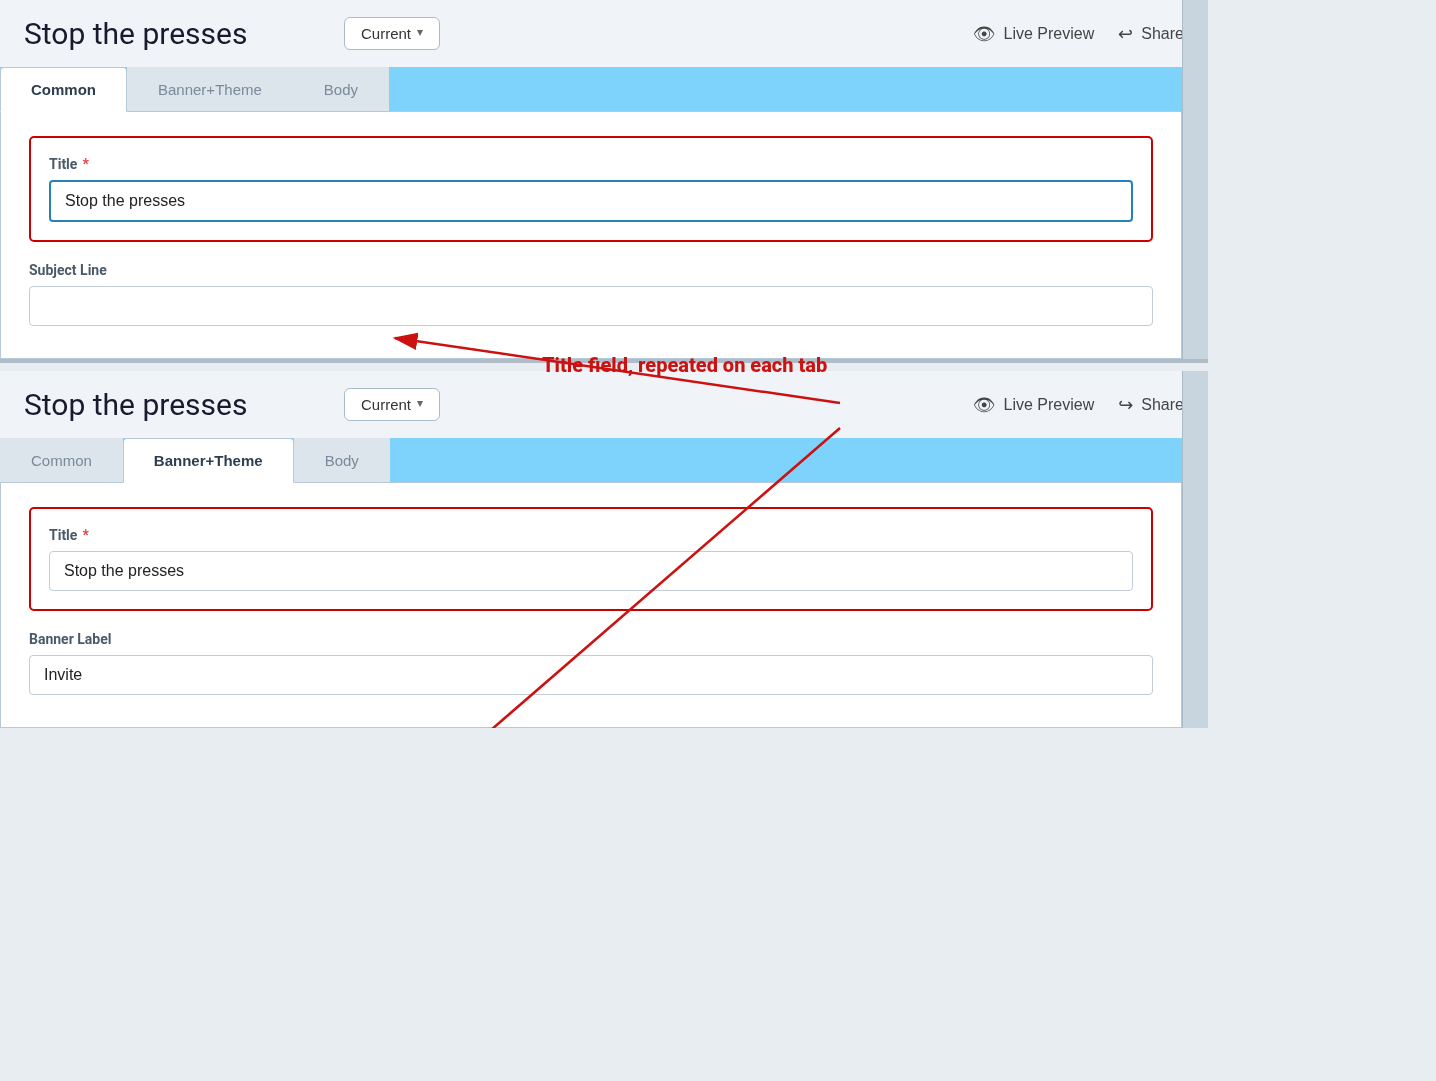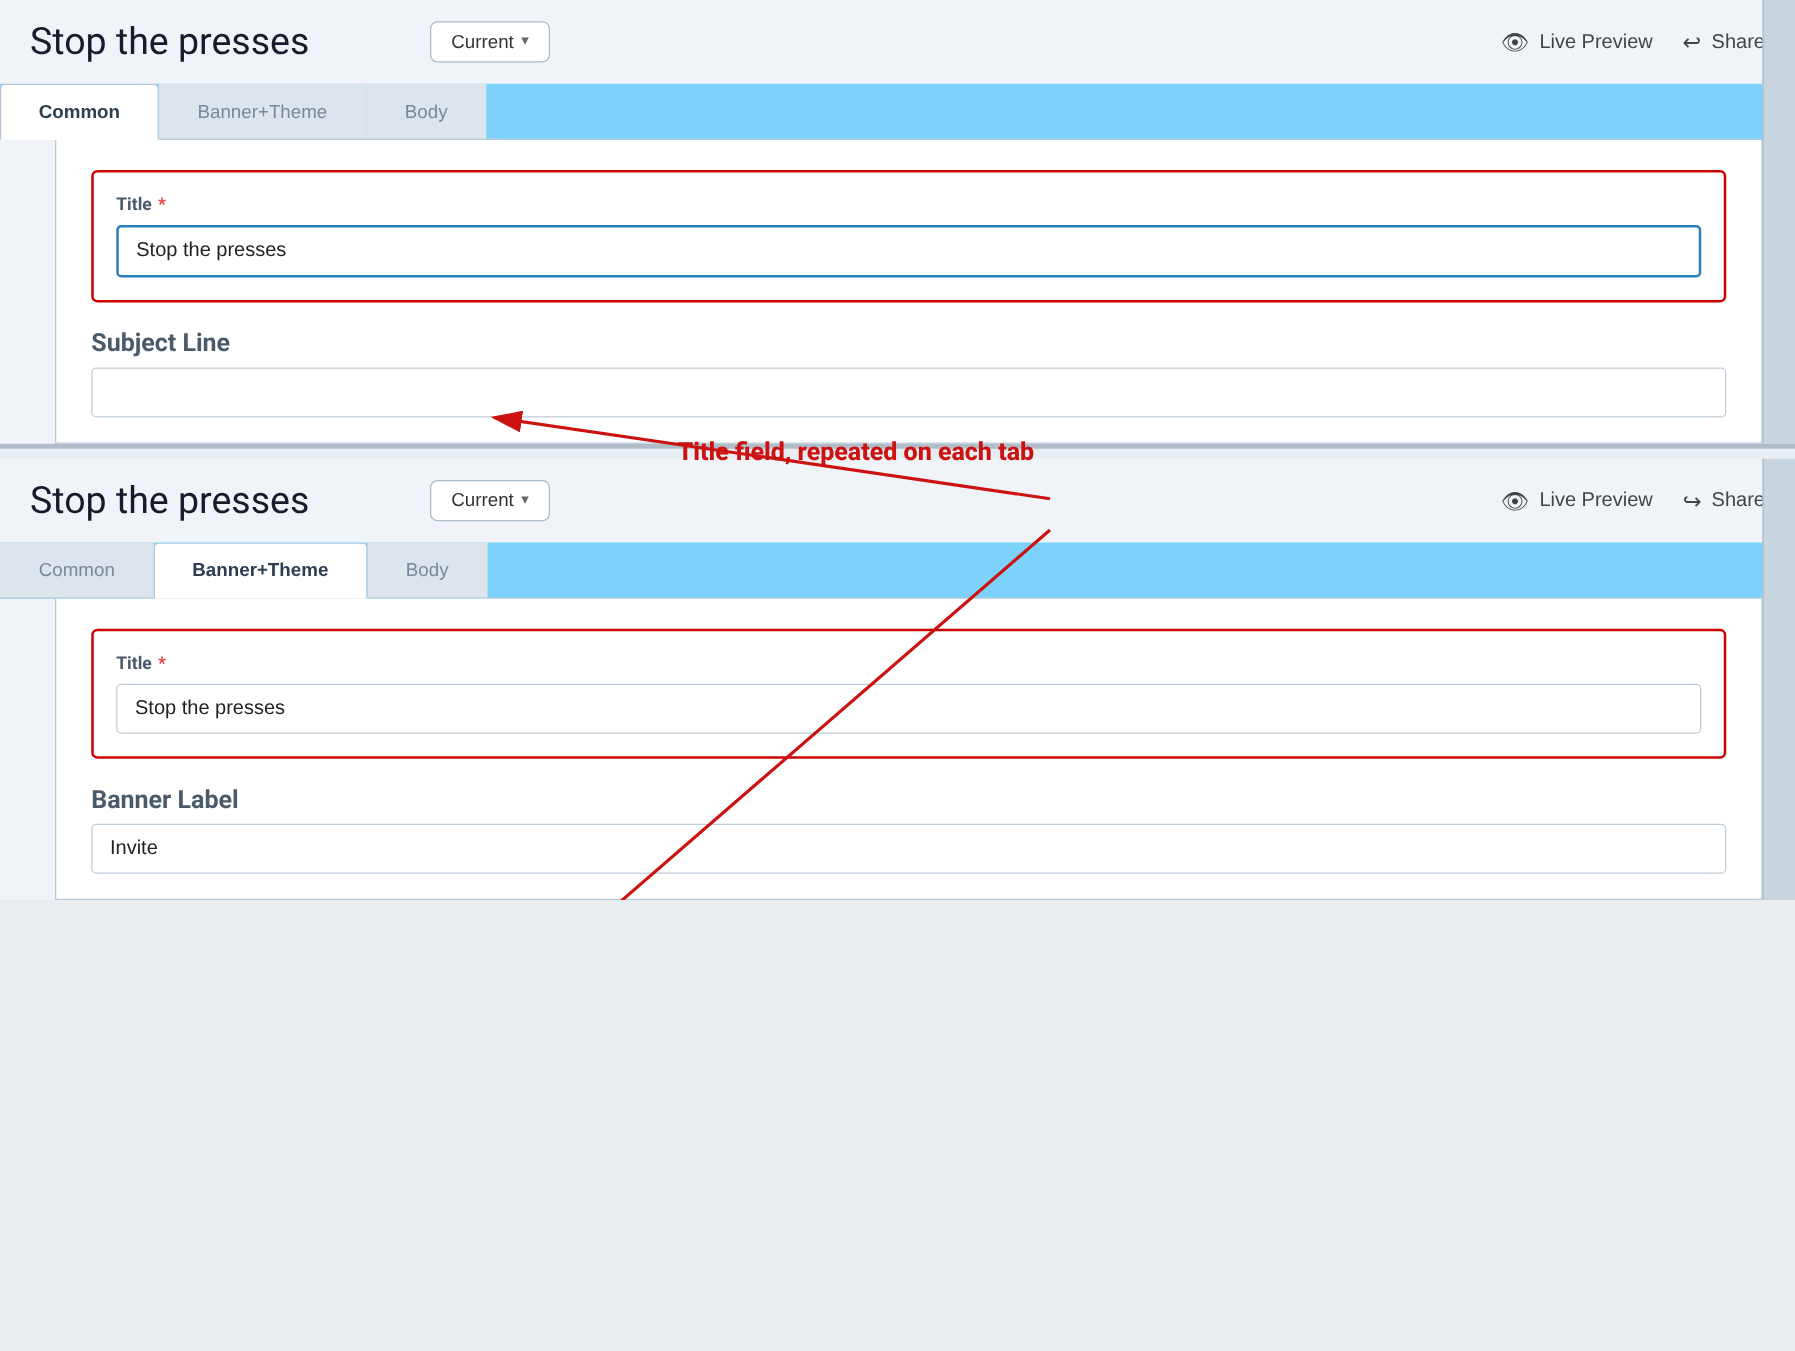--- a/index.html
+++ b/index.html
@@ -77,25 +77,24 @@
       font-weight: 700;
       border: 1px solid #b8c8d8;
       border-bottom: 1px solid white;
       border-radius: 4px 4px 0 0;
       margin-bottom: -1px;
       z-index: 2;
     }
 
     .form-content {
       background: white;
-      padding: 24px 28px 20px;
+      padding: 24px 28px 32px;
       border: 1px solid #b8c8d8;
       border-top: none;
       min-height: 160px;
-      margin-left: 44px;
     }
 
     .red-box {
       border: 2px solid #cc0000;
       border-radius: 5px;
       padding: 18px;
       margin-bottom: 20px;
     }
 
     .lbl {
@@ -122,21 +121,21 @@
     .inp-normal {
       width: 100%;
       padding: 10px 14px;
       border: 1px solid #c0ccd8;
       border-radius: 4px;
       font-size: 16px;
       color: #222;
     }
 
     .slbl {
-      font-size: 20px;
+      font-size: 14px;
       font-weight: 700;
       color: #4a5a6a;
       margin-bottom: 8px;
     }
 
     
     .annotation-wrapper {
       position: relative;
     }
 
@@ -145,21 +144,21 @@
       color: #cc1111;
       font-size: 20px;
       font-weight: 800;
       z-index: 25;
       pointer-events: none;
       white-space: nowrap;
     }
 
     .outer-wrapper {
       position: relative;
-      width: 1436px;
+      width: 1208px;
       overflow: hidden;
     }
 
     .page-section {
       position: relative;
     }
 
     .side-stub {
       position: absolute;
       right: 0;

